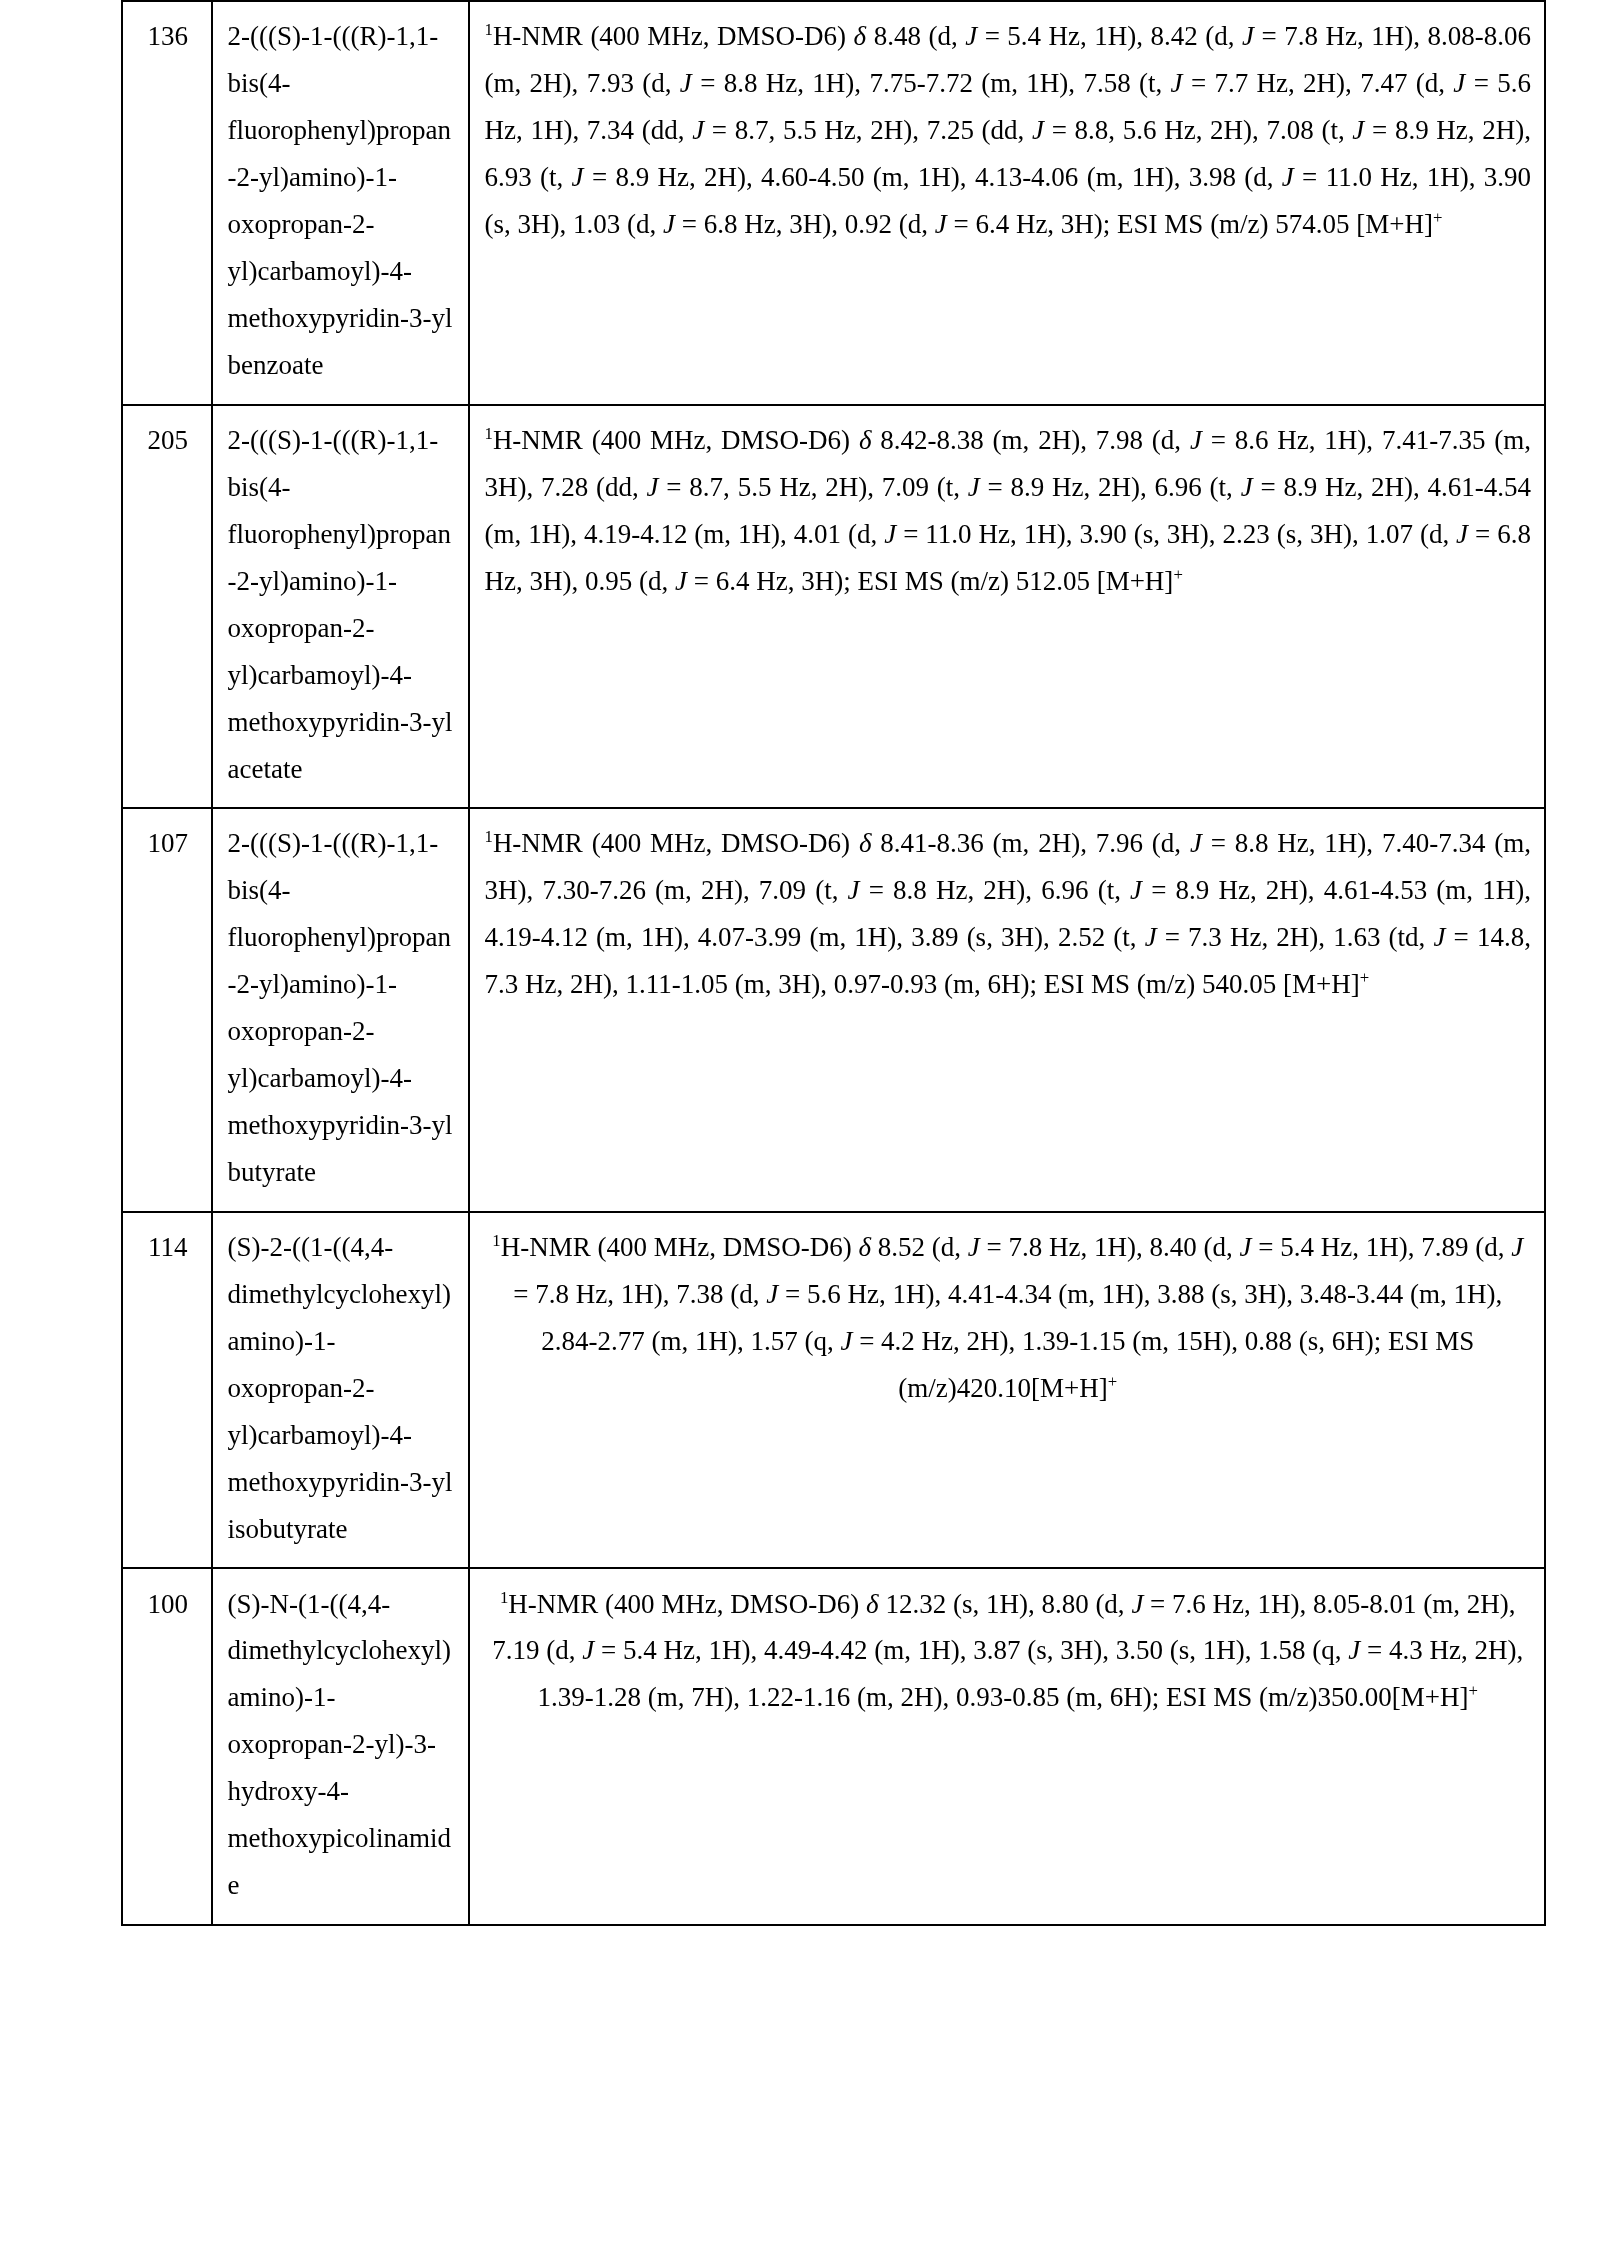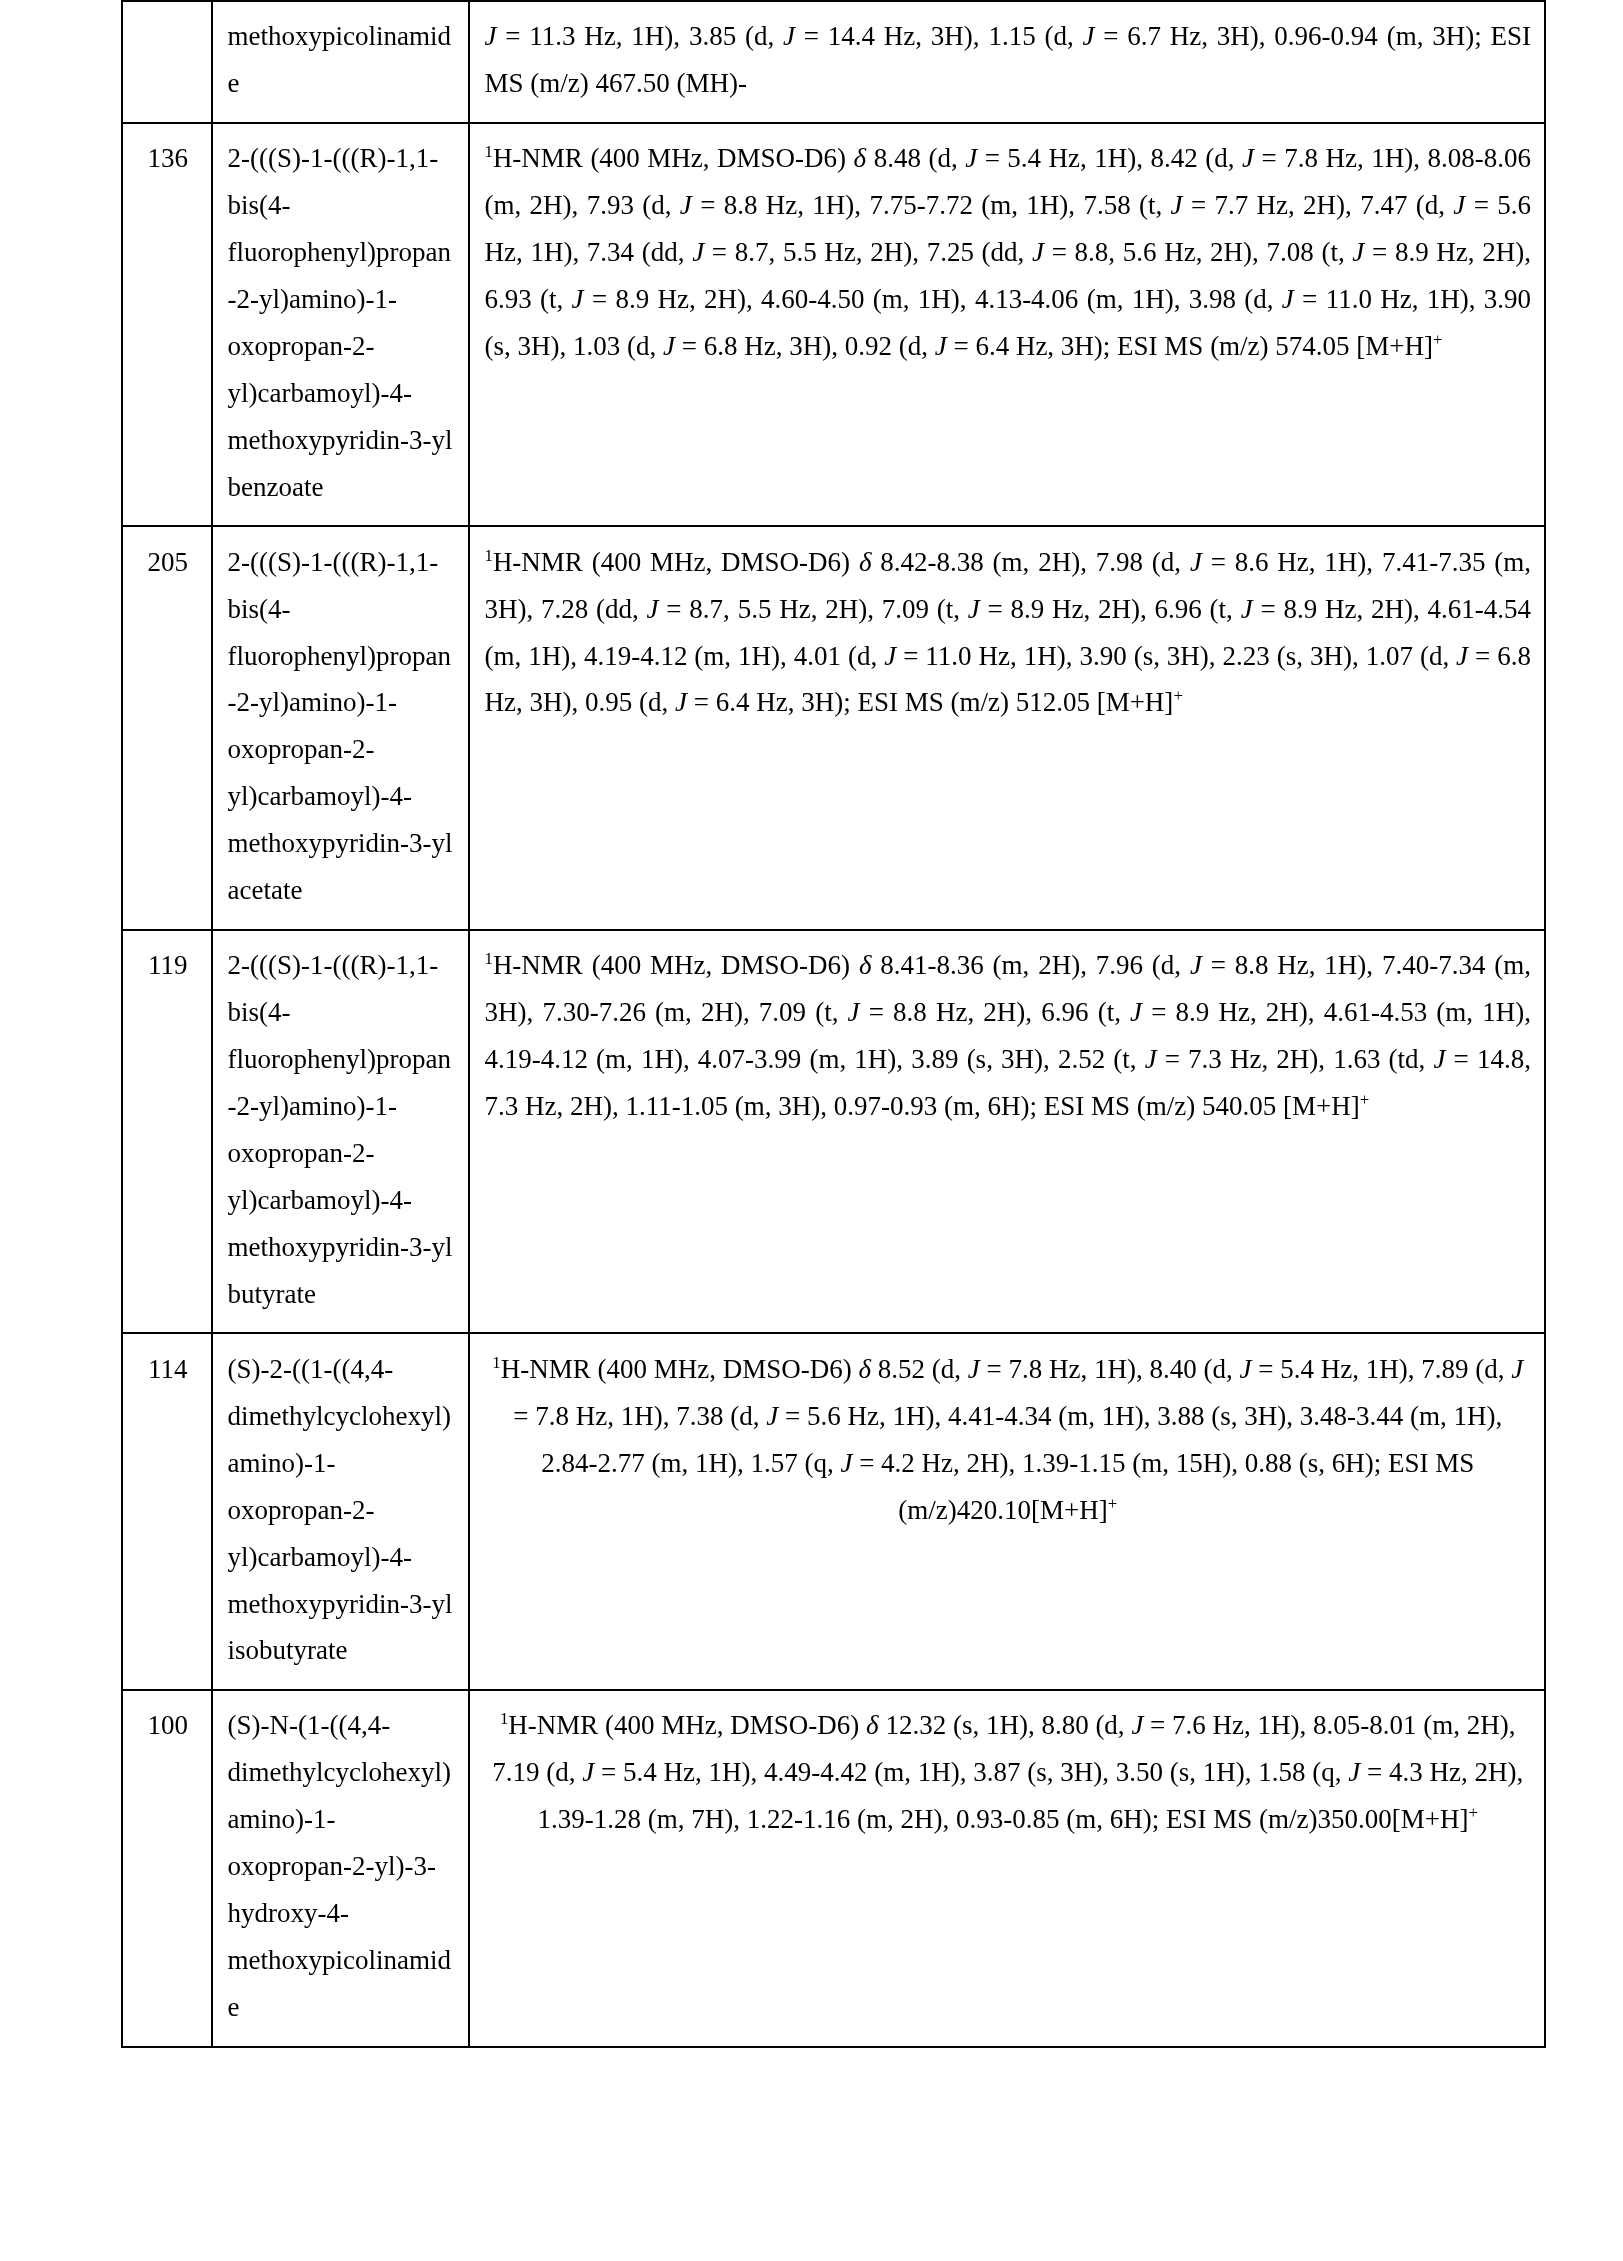--- a/index.html
+++ b/index.html
@@ -76,40 +76,35 @@
 
 <div class="page">
   <table class="patent-table">
     <colgroup>
       <col class="c-num">
       <col class="c-name">
       <col class="c-data">
     </colgroup>
     <tbody>
 
-      <tr class="row-first">
-        <td class="cell-num"></td>
-        <td class="cell-name pad-tall">methoxypicolinamide</td>
-        <td class="cell-data"><i>J</i> = 11.3 Hz, 1H), 3.85 (d, <i>J</i> = 14.4 Hz, 3H), 1.15 (d, <i>J</i> = 6.7 Hz, 3H), 0.96-0.94 (m, 3H); ESI MS (m/z) 467.50 (MH)-</td>
-      </tr>
 
       <tr>
         <td class="cell-num">136</td>
         <td class="cell-name">2-(((S)-1-(((R)-1,1-bis(4-fluorophenyl)propan-2-yl)amino)-1-oxopropan-2-yl)carbamoyl)-4-methoxypyridin-3-yl benzoate</td>
         <td class="cell-data"><sup>1</sup>H-NMR (400 MHz, DMSO-D6) <span class="delta">δ</span> 8.48 (d, <i>J</i> = 5.4 Hz, 1H), 8.42 (d, <i>J</i> = 7.8 Hz, 1H), 8.08-8.06 (m, 2H), 7.93 (d, <i>J</i> = 8.8 Hz, 1H), 7.75-7.72 (m, 1H), 7.58 (t, <i>J</i> = 7.7 Hz, 2H), 7.47 (d, <i>J</i> = 5.6 Hz, 1H), 7.34 (dd, <i>J</i> = 8.7, 5.5 Hz, 2H), 7.25 (dd, <i>J</i> = 8.8, 5.6 Hz, 2H), 7.08 (t, <i>J</i> = 8.9 Hz, 2H), 6.93 (t, <i>J</i> = 8.9 Hz, 2H), 4.60-4.50 (m, 1H), 4.13-4.06 (m, 1H), 3.98 (d, <i>J</i> = 11.0 Hz, 1H), 3.90 (s, 3H), 1.03 (d, <i>J</i> = 6.8 Hz, 3H), 0.92 (d, <i>J</i> = 6.4 Hz, 3H); ESI MS (m/z) 574.05 [M+H]<sup>+</sup></td>
       </tr>
 
       <tr>
         <td class="cell-num">205</td>
         <td class="cell-name">2-(((S)-1-(((R)-1,1-bis(4-fluorophenyl)propan-2-yl)amino)-1-oxopropan-2-yl)carbamoyl)-4-methoxypyridin-3-yl acetate</td>
         <td class="cell-data"><sup>1</sup>H-NMR (400 MHz, DMSO-D6) <span class="delta">δ</span> 8.42-8.38 (m, 2H), 7.98 (d, <i>J</i> = 8.6 Hz, 1H), 7.41-7.35 (m, 3H), 7.28 (dd, <i>J</i> = 8.7, 5.5 Hz, 2H), 7.09 (t, <i>J</i> = 8.9 Hz, 2H), 6.96 (t, <i>J</i> = 8.9 Hz, 2H), 4.61-4.54 (m, 1H), 4.19-4.12 (m, 1H), 4.01 (d, <i>J</i> = 11.0 Hz, 1H), 3.90 (s, 3H), 2.23 (s, 3H), 1.07 (d, <i>J</i> = 6.8 Hz, 3H), 0.95 (d, <i>J</i> = 6.4 Hz, 3H); ESI MS (m/z) 512.05 [M+H]<sup>+</sup></td>
       </tr>
 
       <tr>
-        <td class="cell-num">119</td>
+        <td class="cell-num">107</td>
         <td class="cell-name">2-(((S)-1-(((R)-1,1-bis(4-fluorophenyl)propan-2-yl)amino)-1-oxopropan-2-yl)carbamoyl)-4-methoxypyridin-3-yl butyrate</td>
         <td class="cell-data"><sup>1</sup>H-NMR (400 MHz, DMSO-D6) <span class="delta">δ</span> 8.41-8.36 (m, 2H), 7.96 (d, <i>J</i> = 8.8 Hz, 1H), 7.40-7.34 (m, 3H), 7.30-7.26 (m, 2H), 7.09 (t, <i>J</i> = 8.8 Hz, 2H), 6.96 (t, <i>J</i> = 8.9 Hz, 2H), 4.61-4.53 (m, 1H), 4.19-4.12 (m, 1H), 4.07-3.99 (m, 1H), 3.89 (s, 3H), 2.52 (t, <i>J</i> = 7.3 Hz, 2H), 1.63 (td, <i>J</i> = 14.8, 7.3 Hz, 2H), 1.11-1.05 (m, 3H), 0.97-0.93 (m, 6H); ESI MS (m/z) 540.05 [M+H]<sup>+</sup></td>
       </tr>
 
       <tr>
         <td class="cell-num">114</td>
         <td class="cell-name pad-tall">(S)-2-((1-((4,4-dimethylcyclohexyl)amino)-1-oxopropan-2-yl)carbamoyl)-4-methoxypyridin-3-yl isobutyrate</td>
         <td class="cell-data no-justify"><sup>1</sup>H-NMR (400 MHz, DMSO-D6) <span class="delta">δ</span> 8.52 (d, <i>J</i> = 7.8 Hz, 1H), 8.40 (d, <i>J</i> = 5.4 Hz, 1H), 7.89 (d, <i>J</i> = 7.8 Hz, 1H), 7.38 (d, <i>J</i> = 5.6 Hz, 1H), 4.41-4.34 (m, 1H), 3.88 (s, 3H), 3.48-3.44 (m, 1H), 2.84-2.77 (m, 1H), 1.57 (q, <i>J</i> = 4.2 Hz, 2H), 1.39-1.15 (m, 15H), 0.88 (s, 6H); ESI MS (m/z)420.10[M+H]<sup>+</sup></td>
       </tr>
 

